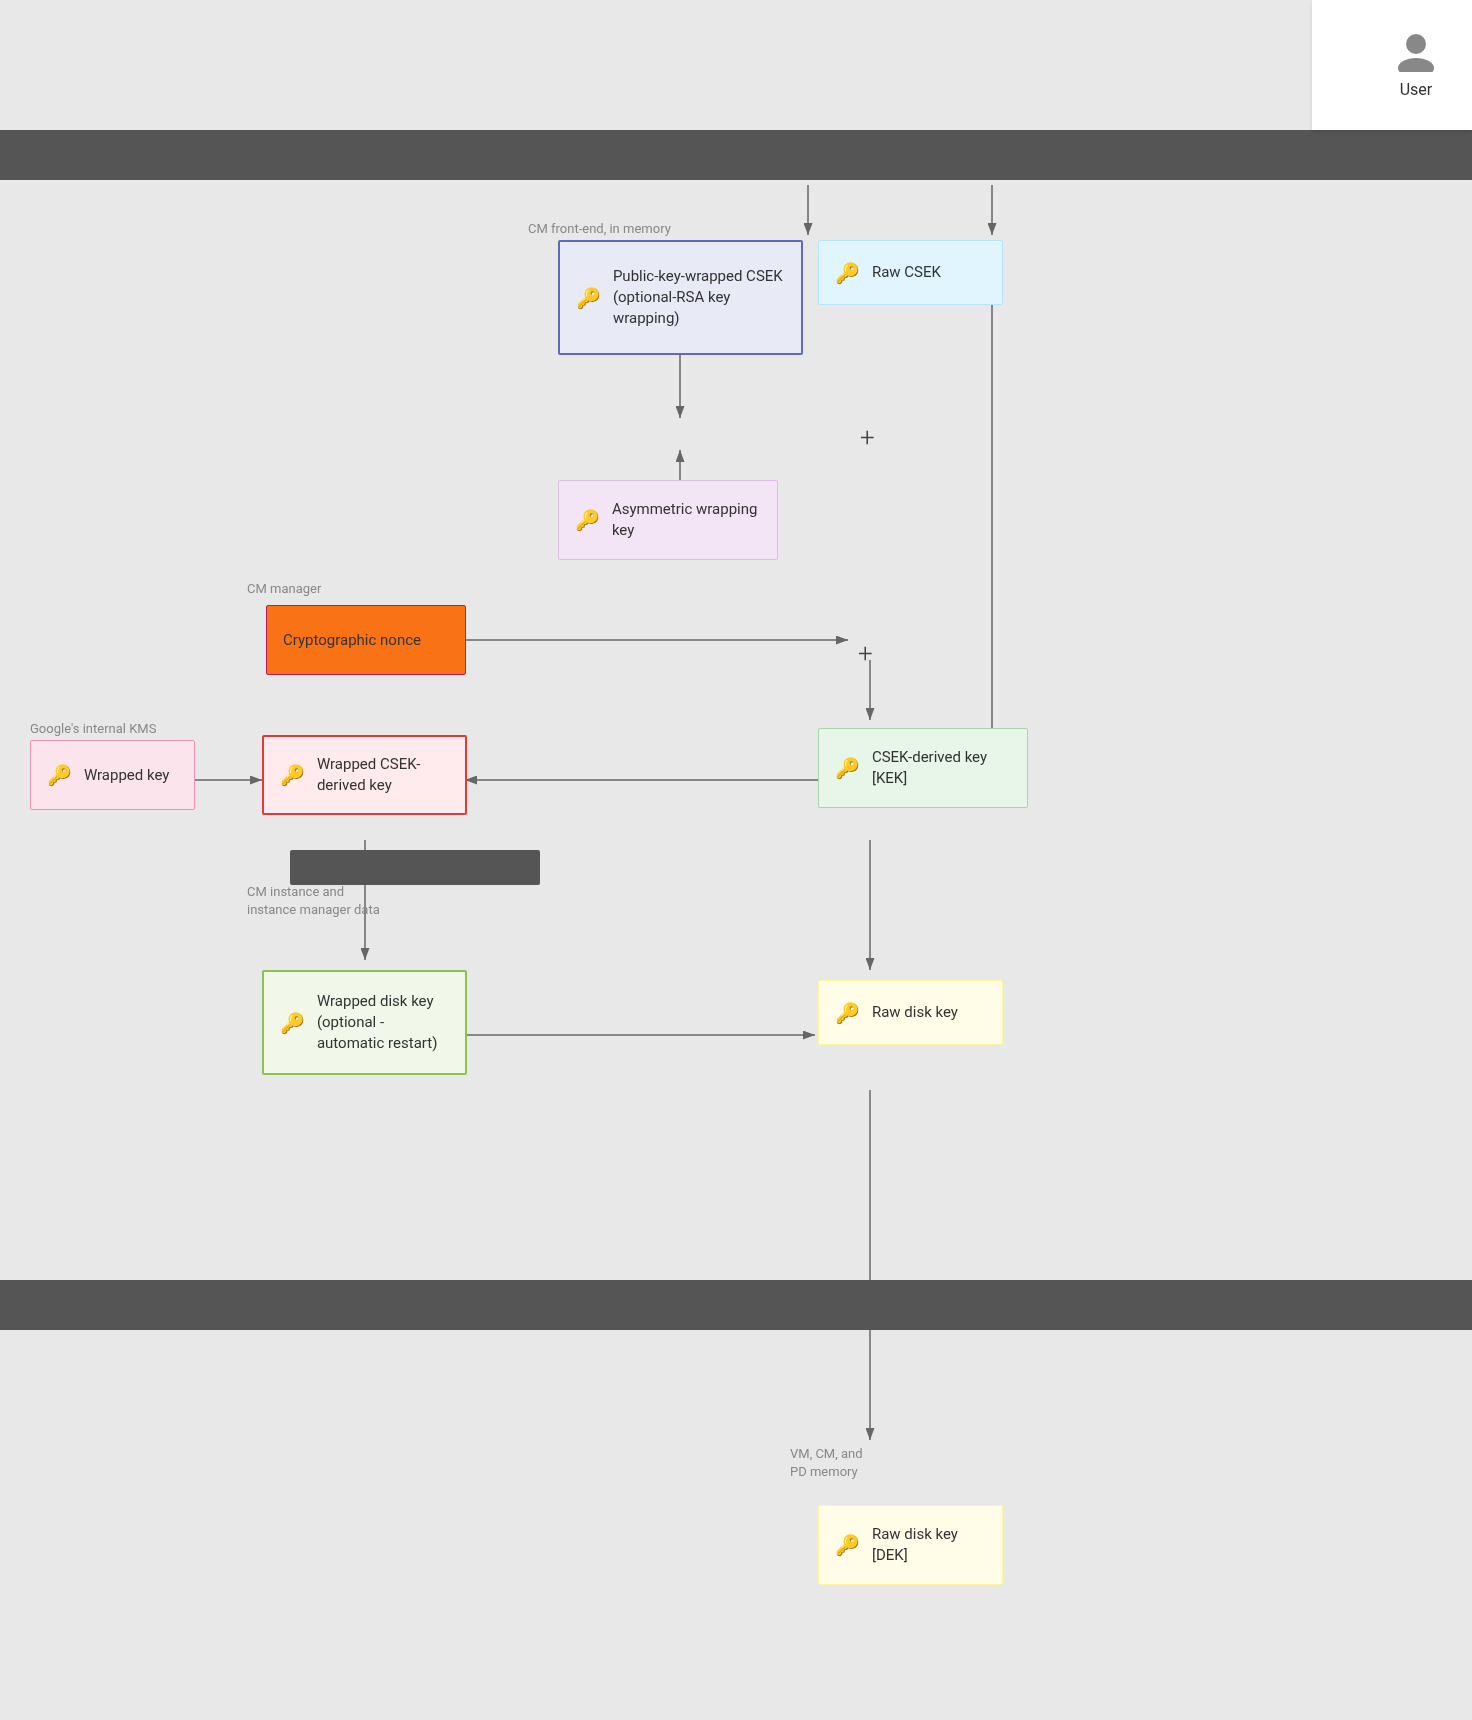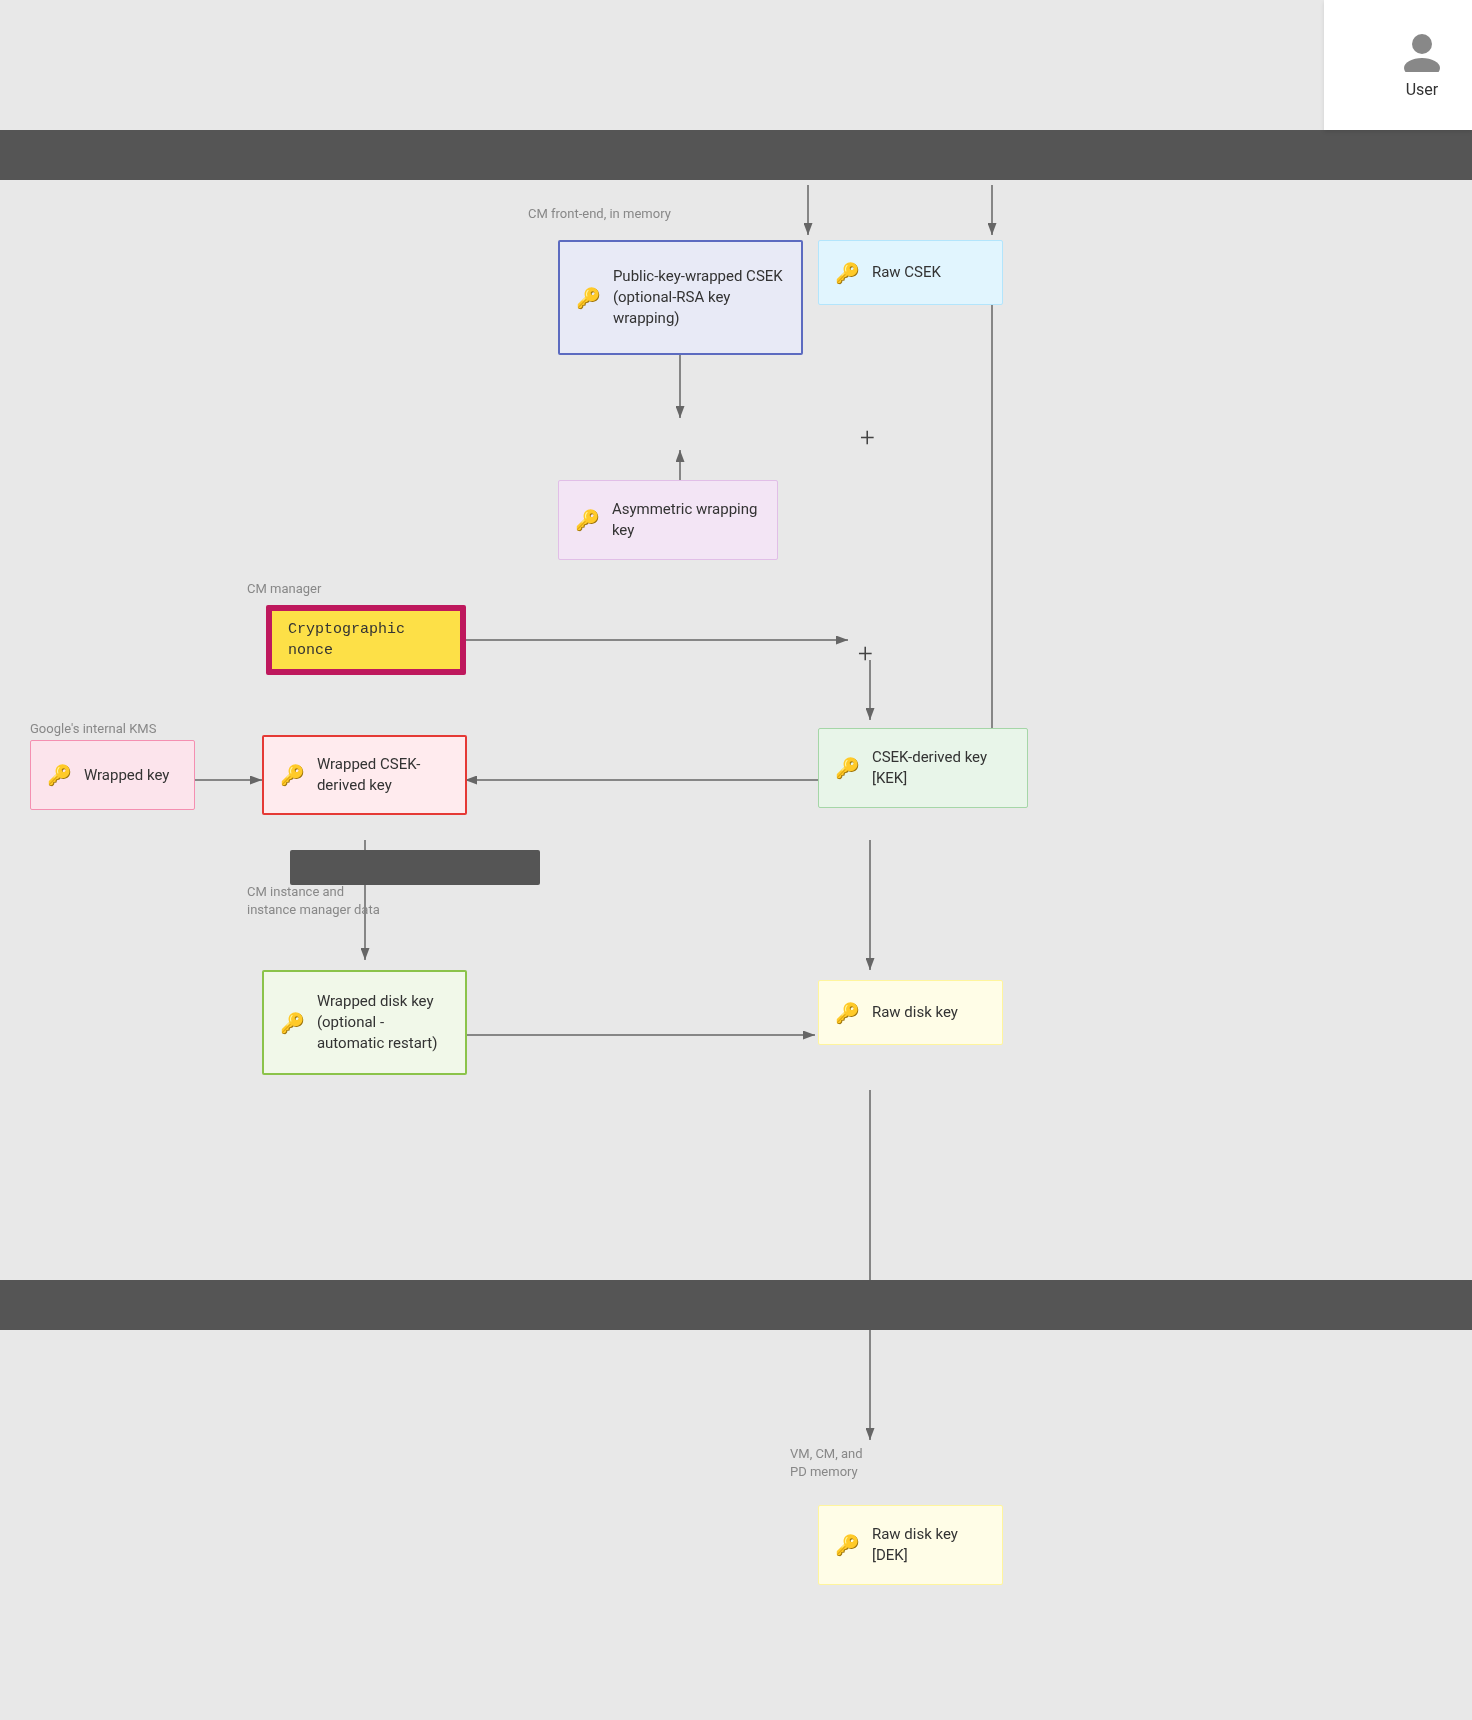--- a/index.html
+++ b/index.html
@@ -15,21 +15,21 @@
     
     .top-header {
       background: #e8e8e8;
       height: 130px;
       position: relative;
       display: flex;
       justify-content: flex-end;
     }
     .user-card {
       background: white;
-      width: 148px;
+      width: 160px;
       height: 130px;
       display: flex;
       flex-direction: column;
       align-items: center;
       justify-content: center;
       gap: 8px;
       box-shadow: 0 2px 4px rgba(0,0,0,0.1);
       padding-left: 48px;
     }
     .user-icon-shape {
@@ -117,23 +117,22 @@
     }
     .box-red-outline {
       background: #ffebee;
       border: 2px solid #e53935;
     }
     .box-pink {
       background: #fce4ec;
       border: 1px solid #f48fb1;
     }
     .box-light-cyan {
-      background: #fde047;
-      border: 6px solid #be185d;
-      font-family: Liberation Mono, monospace;
+      background: #f97316;
+      border: 1px solid #be185d;
     }
     .box-yellow {
       background: #fffde7;
       border: 1px solid #fff59d;
     }
 
     
     .context-label {
       position: absolute;
       font-size: 13px;
@@ -213,21 +212,21 @@
 
     <line x1="365" y1="660" x2="365" y2="780" stroke="#666" stroke-width="1.5" marker-end="url(#arrowhead)"></line>
 
     <line x1="870" y1="660" x2="870" y2="790" stroke="#666" stroke-width="1.5" marker-end="url(#arrowhead)"></line>
 
     <line x1="465" y1="855" x2="815" y2="855" stroke="#666" stroke-width="1.5" marker-end="url(#arrowhead)"></line>
 
     <line x1="870" y1="910" x2="870" y2="1100" stroke="#666" stroke-width="1.5"></line>
   </svg>
 
-  <div class="context-label" style="left: 528px; top: 25px;">CM front-end, in memory</div>
+  <div class="context-label" style="left: 528px; top: 40px;">CM front-end, in memory</div>
 
   <div class="box box-blue-outline" style="left: 558px; top: 60px; width: 245px; min-height: 115px;">
     <span class="key-icon">🔑</span>
     <span>Public-key-wrapped CSEK (optional-RSA key wrapping)</span>
   </div>
 
   <div class="box box-light-blue" style="left: 818px; top: 60px; width: 185px; height: 65px;">
     <span class="key-icon">🔑</span>
     <span>Raw CSEK</span>
   </div>

